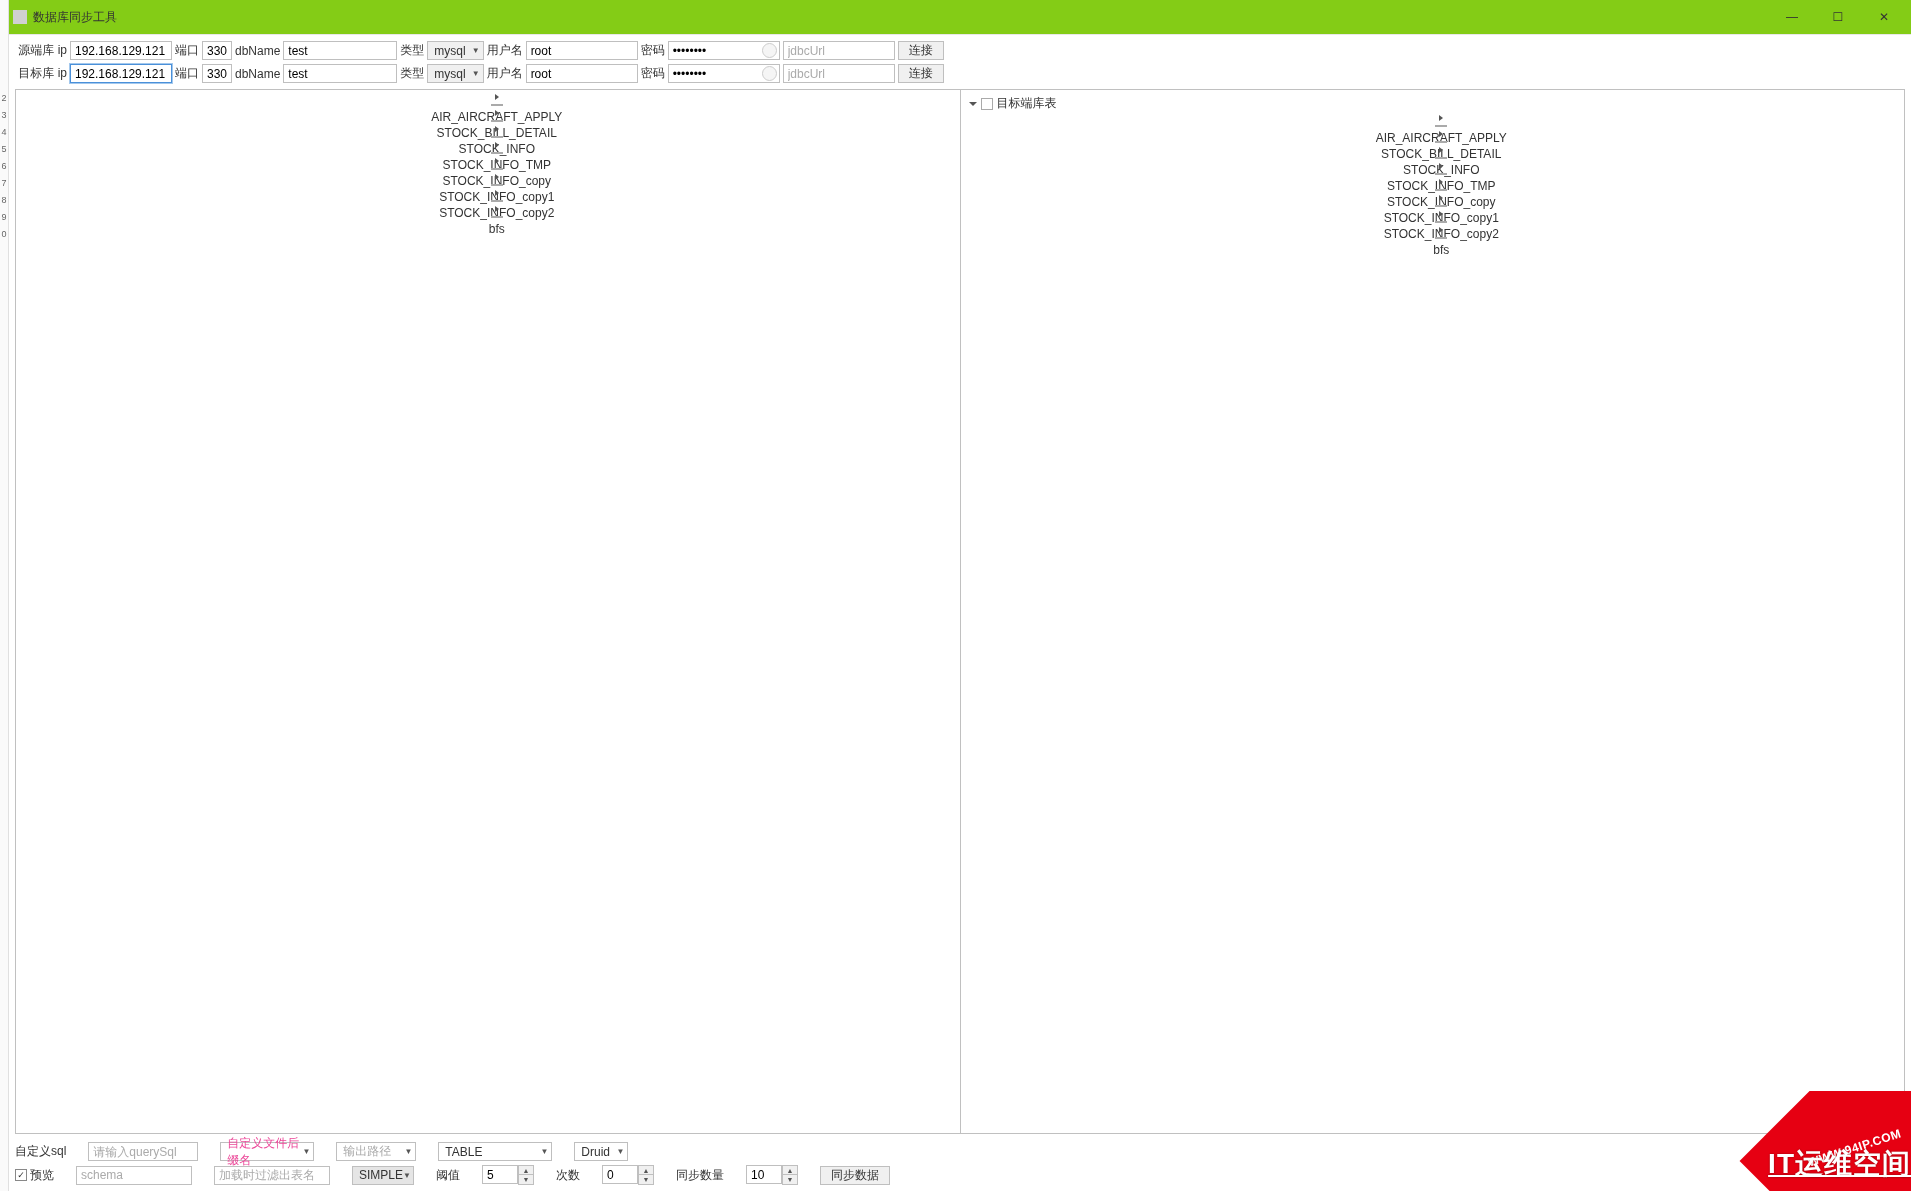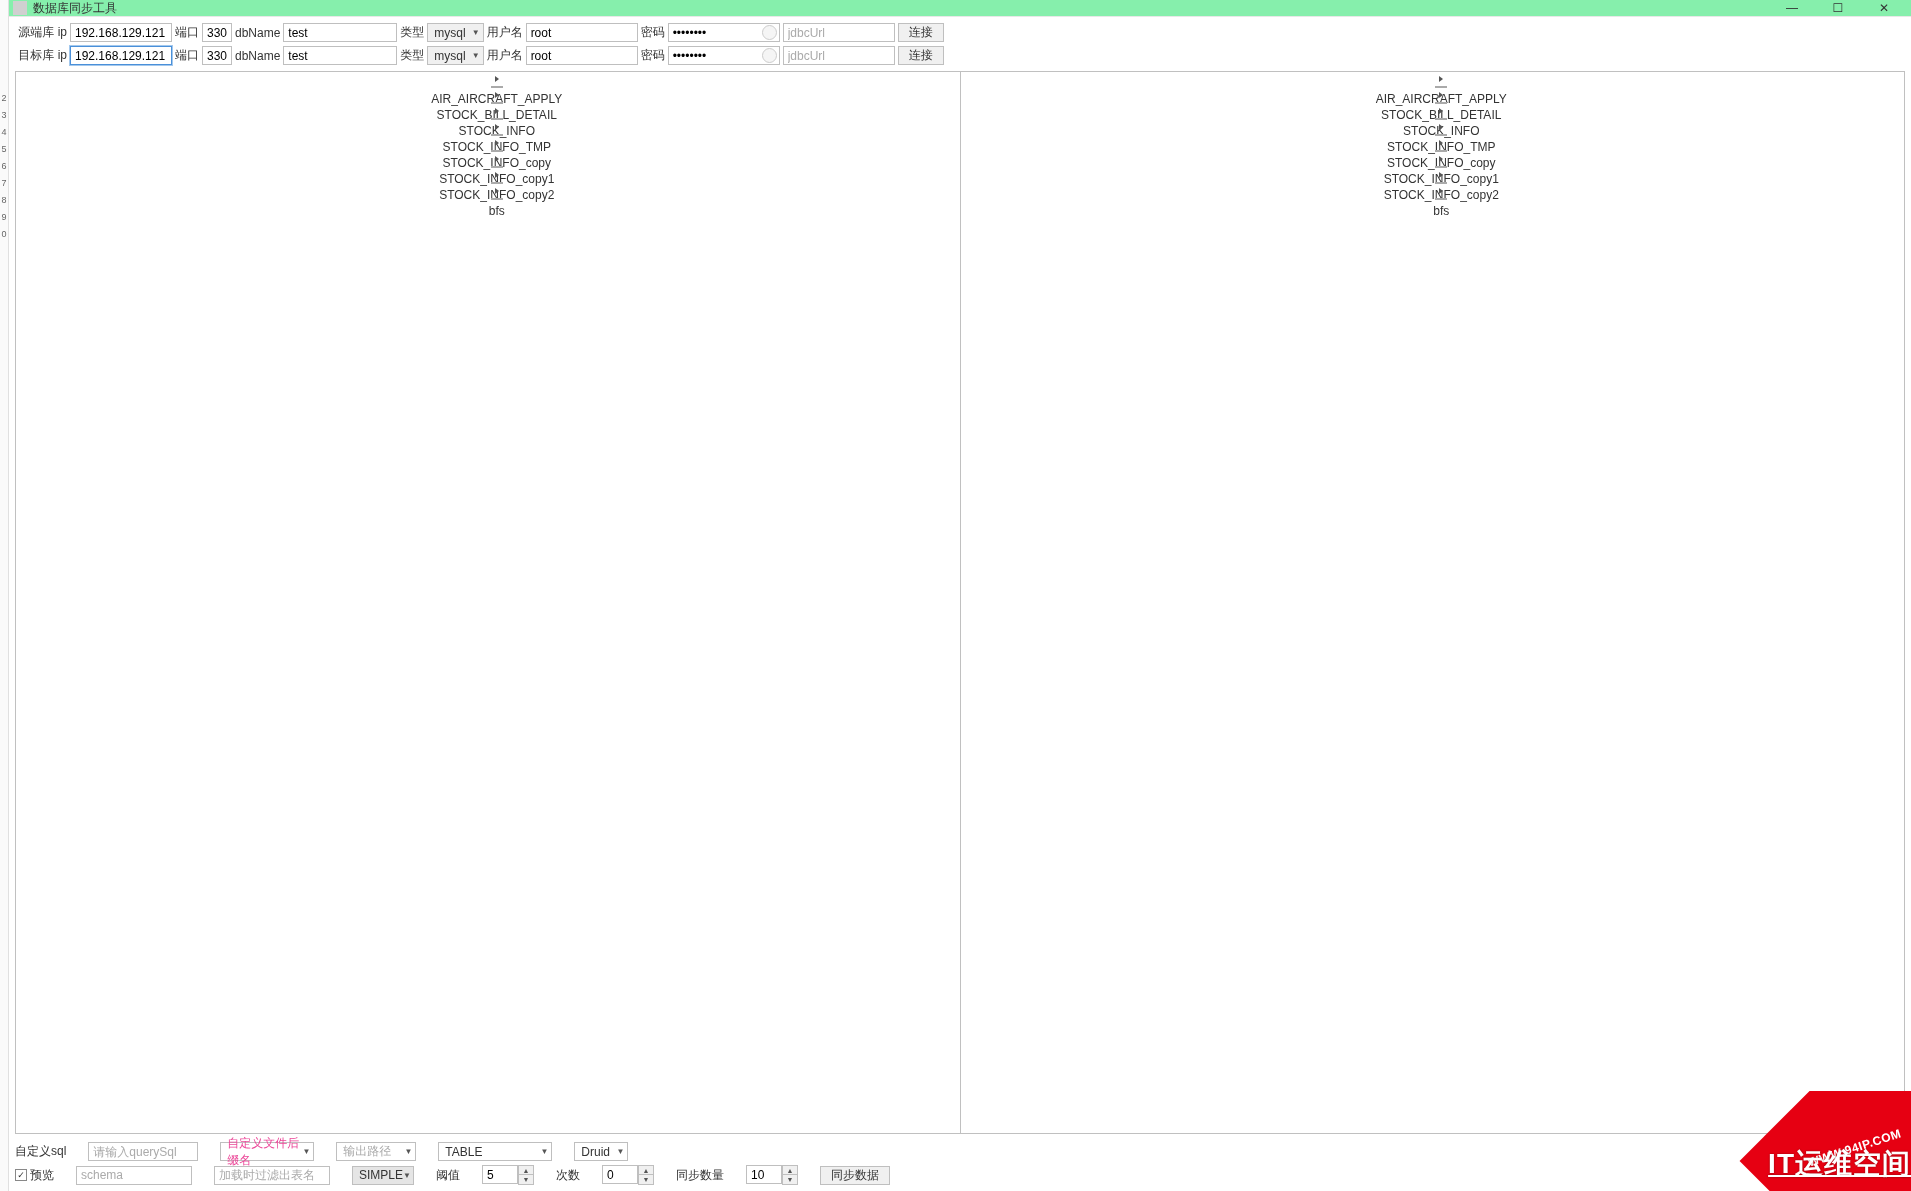--- a/index.html
+++ b/index.html
@@ -35,22 +35,22 @@
 .app-window {
   position: absolute;
   left: 9px; top: 0; right: 0; bottom: 0;
   background: #fff;
   display: flex;
   flex-direction: column;
 }
 
 
 .titlebar {
-  height: 17px;
-  background: #86efac;
+  height: 35px;
+  background: #84cc16;
   border-bottom: 1px solid #e8e8e8;
   display: flex;
   align-items: center;
   padding: 0 4px;
 }
 .titlebar .app-icon {
   width: 14px; height: 14px;
   background: #d0d0d0;
   margin-right: 6px;
   display:inline-block;
@@ -388,20 +388,27 @@
             <span>STOCK_INFO_copy2</span>
           </div>
           <div class="tree-item">
             <span class="tri"></span>
             <span class="cb"></span>
             <span>bfs</span>
           </div>
         </div>
     </div>
     <div class="tree-pane">
+      <ul class="tree-root">
+        <li class="root-row">
+          <span class="arrow-icon"></span>
+          <span class="cb"></span>
+          <span>目标端库表</span>
+        </li>
+      </ul>
       <div id="tgt-items">
           <div class="tree-item">
             <span class="tri"></span>
             <span class="cb"></span>
             <span>AIR_AIRCRAFT_APPLY</span>
           </div>
           <div class="tree-item">
             <span class="tri"></span>
             <span class="cb"></span>
             <span>STOCK_BILL_DETAIL</span>

